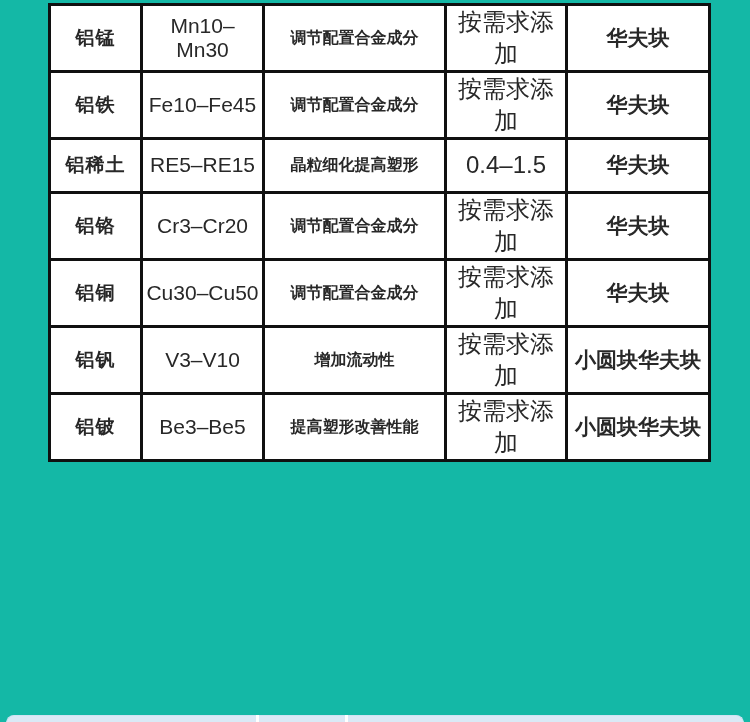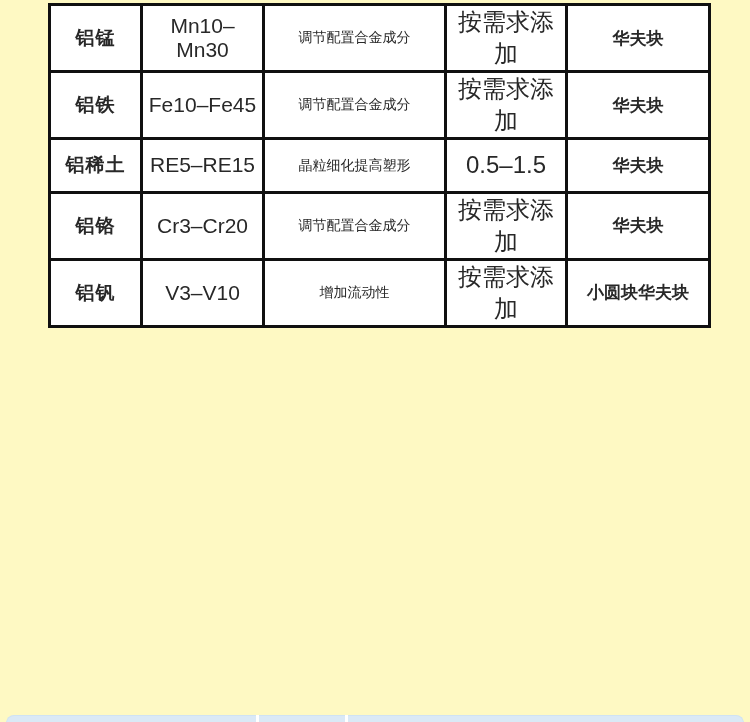--- a/index.html
+++ b/index.html
@@ -8,44 +8,44 @@
     width: 750px;
     height: 722px;
     overflow: hidden;
     background: #ffffff;
     font-family: "Liberation Sans", sans-serif;
   }
   .page {
     position: relative;
     width: 750px;
     height: 722px;
-    background: #fef9c3;
+    background: #14b8a6;
   }
   table.alloy-table {
     position: absolute;
     left: 48px;
     top: 3px;
     border-collapse: collapse;
     table-layout: fixed;
     background: #ffffff;
   }
   table.alloy-table td {
     border: 3px solid #101010;
     text-align: center;
     vertical-align: middle;
     color: #282828;
     padding: 0 2px;
     overflow: hidden;
   }
   table.alloy-table tr { height: 53.6px; }
   td.c1 { font-size: 19px; font-weight: 600; letter-spacing: 1px; }
   td.c2 { font-size: 21px; font-weight: 400; font-family: "Liberation Sans", sans-serif; }
-  td.c3 { font-size: 14px; font-weight: 400; white-space: pre-line; line-height: 1.25; }
+  td.c3 { font-size: 16px; font-weight: 700; white-space: pre-line; line-height: 1.25; }
   td.c4 { font-size: 24px; font-weight: 400; }
-  td.c5 { font-size: 17px; font-weight: 600; }
+  td.c5 { font-size: 21px; font-weight: 600; }
   .footer-bar {
     position: absolute;
     left: 6px;
     right: 6px;
     top: 715px;
     height: 8px;
     background: #dae9f6;
     border: 1px solid #cfe3f3;
     border-bottom: none;
     border-radius: 8px 8px 0 0;
@@ -88,46 +88,60 @@
       <td class="c3">调节配置合金成分</td>
       <td class="c4">按需求添加</td>
       <td class="c5">华夫块</td>
     </tr>
 
 
     <tr>
       <td class="c1">铝稀土</td>
       <td class="c2">RE5–RE15</td>
       <td class="c3">晶粒细化提高塑形</td>
-      <td class="c4">0.5–1.5</td>
+      <td class="c4">0.4–1.5</td>
       <td class="c5">华夫块</td>
     </tr>
 
     <tr>
       <td class="c1">铝铬</td>
       <td class="c2">Cr3–Cr20</td>
       <td class="c3">调节配置合金成分</td>
       <td class="c4">按需求添加</td>
       <td class="c5">华夫块</td>
     </tr>
 
 
 
+    <tr>
+      <td class="c1">铝铜</td>
+      <td class="c2">Cu30–Cu50</td>
+      <td class="c3">调节配置合金成分</td>
+      <td class="c4">按需求添加</td>
+      <td class="c5">华夫块</td>
+    </tr>
 
 
 
     <tr>
       <td class="c1">铝钒</td>
       <td class="c2">V3–V10</td>
       <td class="c3">增加流动性</td>
       <td class="c4">按需求添加</td>
       <td class="c5">小圆块华夫块</td>
     </tr>
 
 
+    <tr>
+      <td class="c1">铝铍</td>
+      <td class="c2">Be3–Be5</td>
+      <td class="c3">提高塑形改善性能</td>
+      <td class="c4">按需求添加</td>
+      <td class="c5">小圆块华夫块</td>
+    </tr>
   </tbody>
   </table>
 
   <div class="footer-bar"></div>
   <div class="footer-divider d1"></div>
   <div class="footer-divider d2"></div>
 
 </div>
 
 </body></html>

